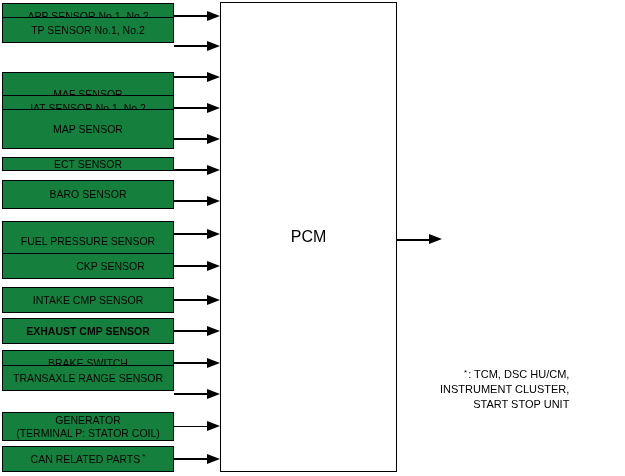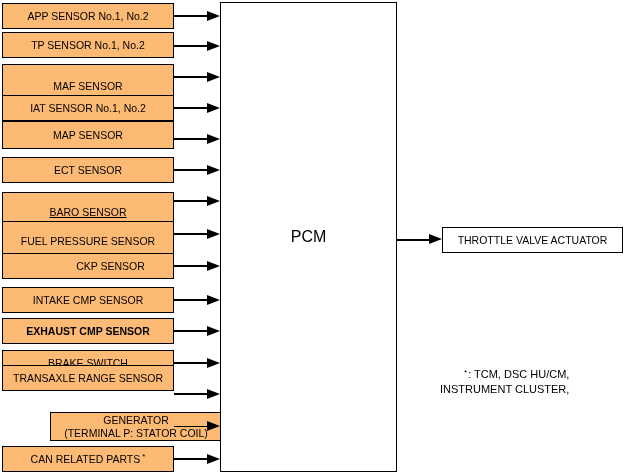--- a/index.html
+++ b/index.html
@@ -11,21 +11,21 @@
     font-family: "Liberation Sans", "DejaVu Sans", sans-serif;
     color: #000000;
     overflow: hidden;
   }
   .in-box {
     position: absolute;
     left: 2px;
     width: 172px;
     box-sizing: border-box;
     border: 1.5px solid #000000;
-    background: #fdba74;
+    background: #15803d;
     display: flex;
     flex-direction: column;
     align-items: center;
     justify-content: center;
     text-align: center;
     font-size: 10.5px;
     line-height: 12.5px;
     white-space: nowrap;
   }
   .in-box .row { display: inline-block; }
@@ -103,56 +103,56 @@
 <div id="canvas">
 
   <div id="input-column">
       <div class="in-box" style="top: 3px; height: 26px;">
         <div class="row"><span>APP SENSOR No.1, No.2</span></div>
       </div>
       <div class="arrow" style="left: 174px; top: 10.5px; width: 46px;">
         <span class="al" style="width: 34px;"></span>
         <span class="ah" style="left: 33px;"></span>
       </div>
-      <div class="in-box" style="top: 32px; height: 26px;">
+      <div class="in-box" style="top: 17px; height: 26px;">
         <div class="row"><span>TP SENSOR No.1, No.2</span></div>
       </div>
       <div class="arrow" style="left: 174px; top: 40.5px; width: 46px;">
         <span class="al" style="width: 34px;"></span>
         <span class="ah" style="left: 33px;"></span>
       </div>
-      <div class="in-box" style="top: 64px; height: 44px;">
+      <div class="in-box" style="top: 72px; height: 44px;">
         <div class="row"><span>MAF SENSOR</span></div>
       </div>
       <div class="arrow" style="left: 174px; top: 71.5px; width: 46px;">
         <span class="al" style="width: 34px;"></span>
         <span class="ah" style="left: 33px;"></span>
       </div>
       <div class="in-box" style="top: 95px; height: 26px;">
         <div class="row"><span>IAT SENSOR No.1, No.2</span></div>
       </div>
       <div class="arrow" style="left: 174px; top: 102.5px; width: 46px;">
         <span class="al" style="width: 34px;"></span>
         <span class="ah" style="left: 33px;"></span>
       </div>
-      <div class="in-box" style="top: 121px; height: 28px;">
+      <div class="in-box" style="top: 109px; height: 40px;">
         <div class="row"><span>MAP SENSOR</span></div>
       </div>
       <div class="arrow" style="left: 174px; top: 133.5px; width: 46px;">
         <span class="al" style="width: 34px;"></span>
         <span class="ah" style="left: 33px;"></span>
       </div>
-      <div class="in-box" style="top: 157px; height: 26px;">
+      <div class="in-box" style="top: 157px; height: 14px;">
         <div class="row"><span>ECT SENSOR</span></div>
       </div>
       <div class="arrow" style="left: 174px; top: 164.5px; width: 46px;">
         <span class="al" style="width: 34px;"></span>
         <span class="ah" style="left: 33px;"></span>
       </div>
-      <div class="in-box" style="top: 192px; height: 41px; text-decoration: underline;">
+      <div class="in-box" style="top: 180px; height: 29px;">
         <div class="row"><span>BARO SENSOR</span></div>
       </div>
       <div class="arrow" style="left: 174px; top: 195.5px; width: 46px;">
         <span class="al" style="width: 34px;"></span>
         <span class="ah" style="left: 33px;"></span>
       </div>
       <div class="in-box" style="top: 221px; height: 40px;">
         <div class="row"><span>FUEL PRESSURE SENSOR</span></div>
       </div>
       <div class="arrow" style="left: 174px; top: 228.5px; width: 46px;">
@@ -187,21 +187,21 @@
         <span class="al" style="width: 34px;"></span>
         <span class="ah" style="left: 33px;"></span>
       </div>
       <div class="in-box" style="top: 365px; height: 26px;">
         <div class="row"><span>TRANSAXLE RANGE SENSOR</span></div>
       </div>
       <div class="arrow" style="left: 174px; top: 388.5px; width: 46px;">
         <span class="al" style="width: 34px;"></span>
         <span class="ah" style="left: 33px;"></span>
       </div>
-      <div class="in-box" style="top: 412px; height: 29px; margin-left: 48px;">
+      <div class="in-box" style="top: 412px; height: 29px;">
         <div class="ln">GENERATOR</div>
         <div class="ln">(TERMINAL P: STATOR COIL)</div>
       </div>
       <div class="arrow" style="left: 174px; top: 421px; width: 46px;">
         <span class="al" style="width: 34px;"></span>
         <span class="ah" style="left: 33px;"></span>
       </div>
       <div class="in-box" style="top: 446px; height: 26px;">
         <div class="row"><span>CAN RELATED PARTS</span><span class="sup">*</span></div>
       </div>
@@ -213,22 +213,20 @@
 
   <div id="pcm-box">
     <span>PCM</span>
   </div>
 
   <div class="arrow" id="out-arrow">
     <span class="al"></span>
     <span class="ah"></span>
   </div>
 
-  <div id="out-box">
-    <span>THROTTLE VALVE ACTUATOR</span>
-  </div>
 
   <div id="footnote">
     <div><span class="sup">*</span><span>: TCM, DSC HU/CM,</span></div>
     <div>INSTRUMENT CLUSTER,</div>
+    <div>START STOP UNIT</div>
   </div>
 
 </div>
 
 </body></html>

